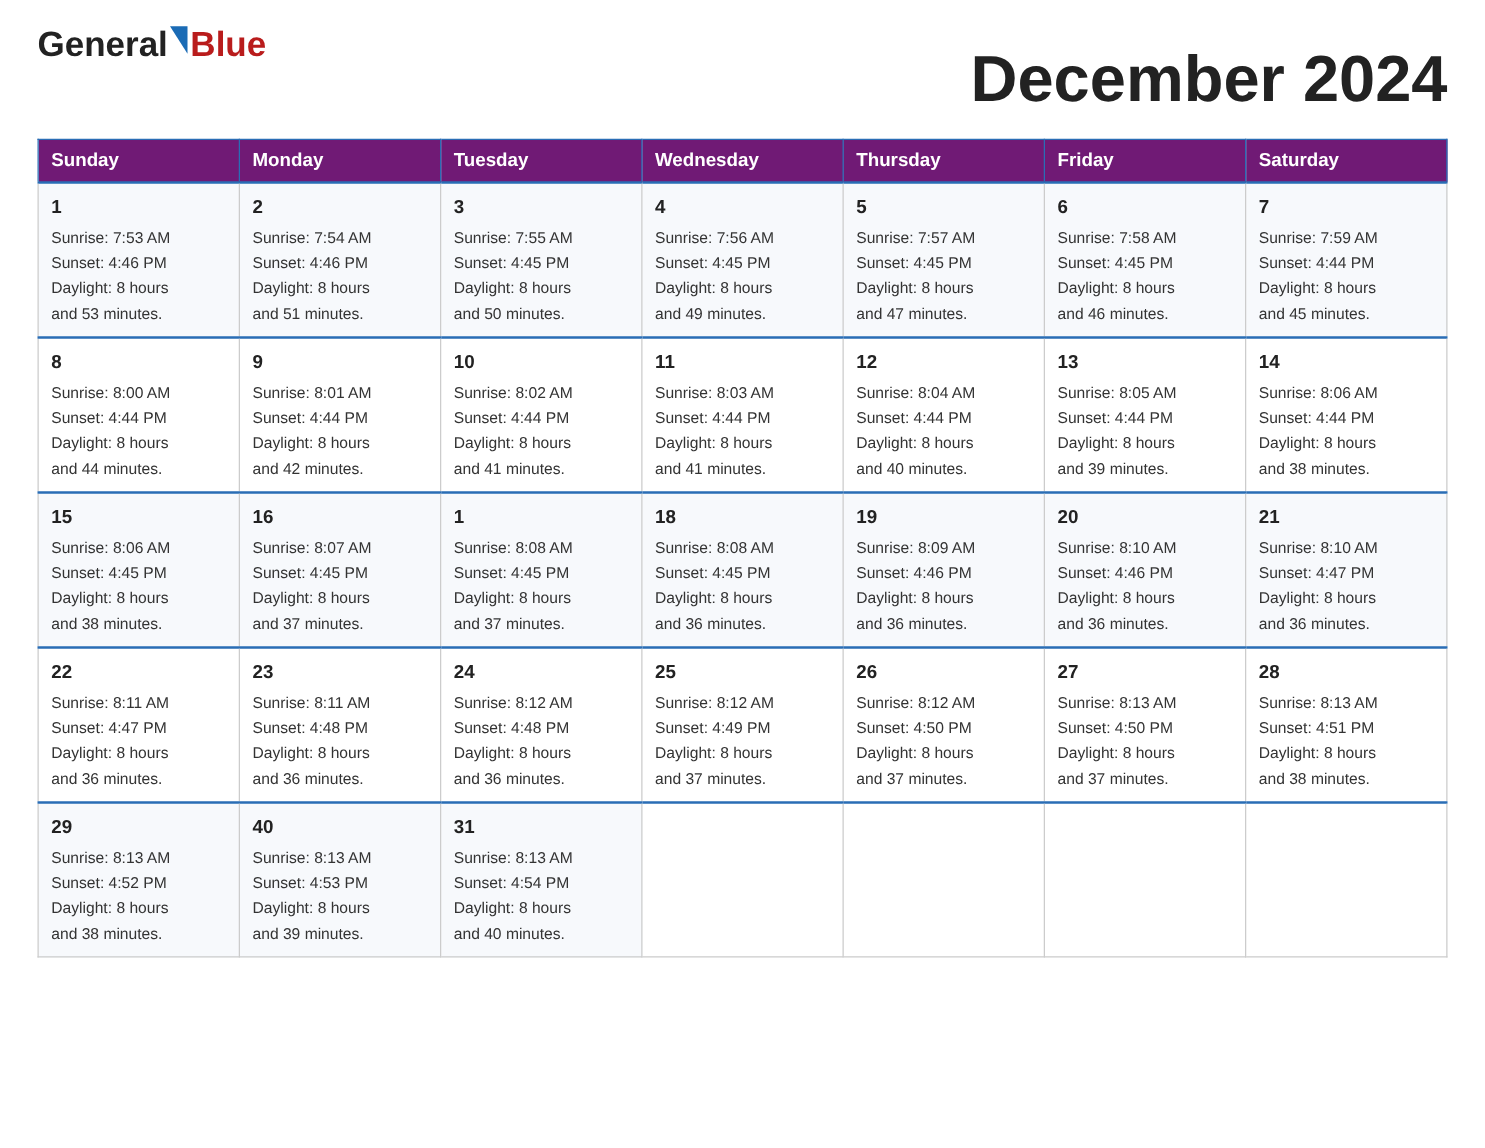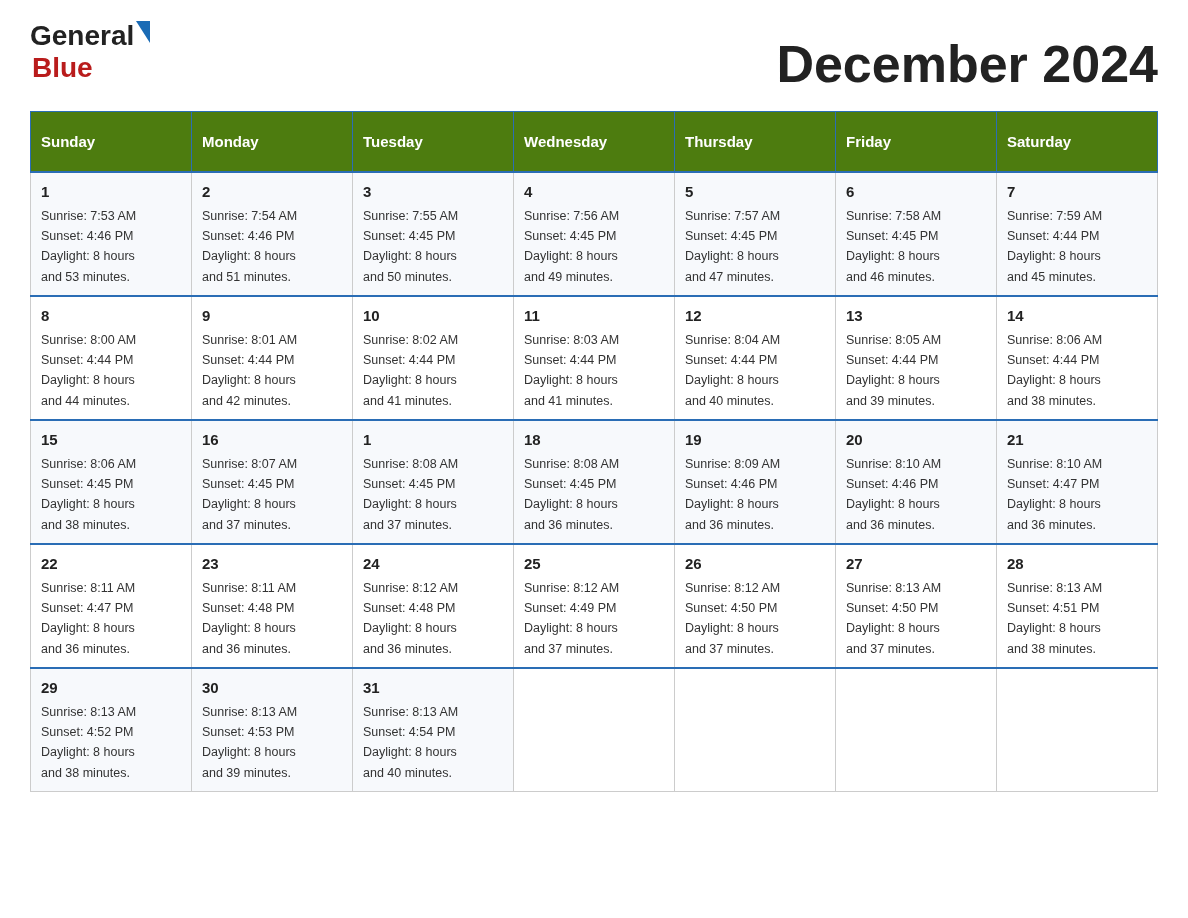--- a/index.html
+++ b/index.html
@@ -29,21 +29,20 @@
       border-right: 0px solid transparent;
       border-top: 22px solid #1a6bb5;
       display: inline-block;
       margin-left: 2px;
       vertical-align: middle;
       position: relative;
       top: -4px;
     }
     .logo-wrapper {
       display: flex;
-      flex-direction: column;
       align-items: flex-start;
     }
     .logo-line1 {
       display: flex;
       align-items: center;
     }
     .logo-line2 {
       font-size: 28px;
       font-weight: bold;
       color: #b91c1c;
@@ -64,25 +63,25 @@
       font-weight: normal;
       color: #444;
       margin-top: 4px;
     }
     table {
       width: 100%;
       border-collapse: collapse;
       table-layout: fixed;
     }
     thead tr th {
-      background-color: #4d7c0f;
+      background-color: #701a75;
       color: #fff;
       font-size: 15px;
       font-weight: bold;
-      padding: 21px 10px;
+      padding: 8px 10px;
       text-align: left;
       border: 1px solid #2a6db5;
     }
     tbody tr td {
       vertical-align: top;
       padding: 8px 10px;
       border: 1px solid #ccc;
       font-size: 13px;
       line-height: 1.5;
       min-height: 90px;
@@ -406,21 +405,21 @@
         <td class="border-top-blue">
         <span class="day-number">29</span>
         <span class="day-info">
           Sunrise: 8:13 AM<br>
           Sunset: 4:52 PM<br>
           Daylight: 8 hours<br>
           and 38 minutes.
         </span>
       </td>
         <td class="border-top-blue">
-        <span class="day-number">30</span>
+        <span class="day-number">40</span>
         <span class="day-info">
           Sunrise: 8:13 AM<br>
           Sunset: 4:53 PM<br>
           Daylight: 8 hours<br>
           and 39 minutes.
         </span>
       </td>
         <td class="border-top-blue">
         <span class="day-number">31</span>
         <span class="day-info">

